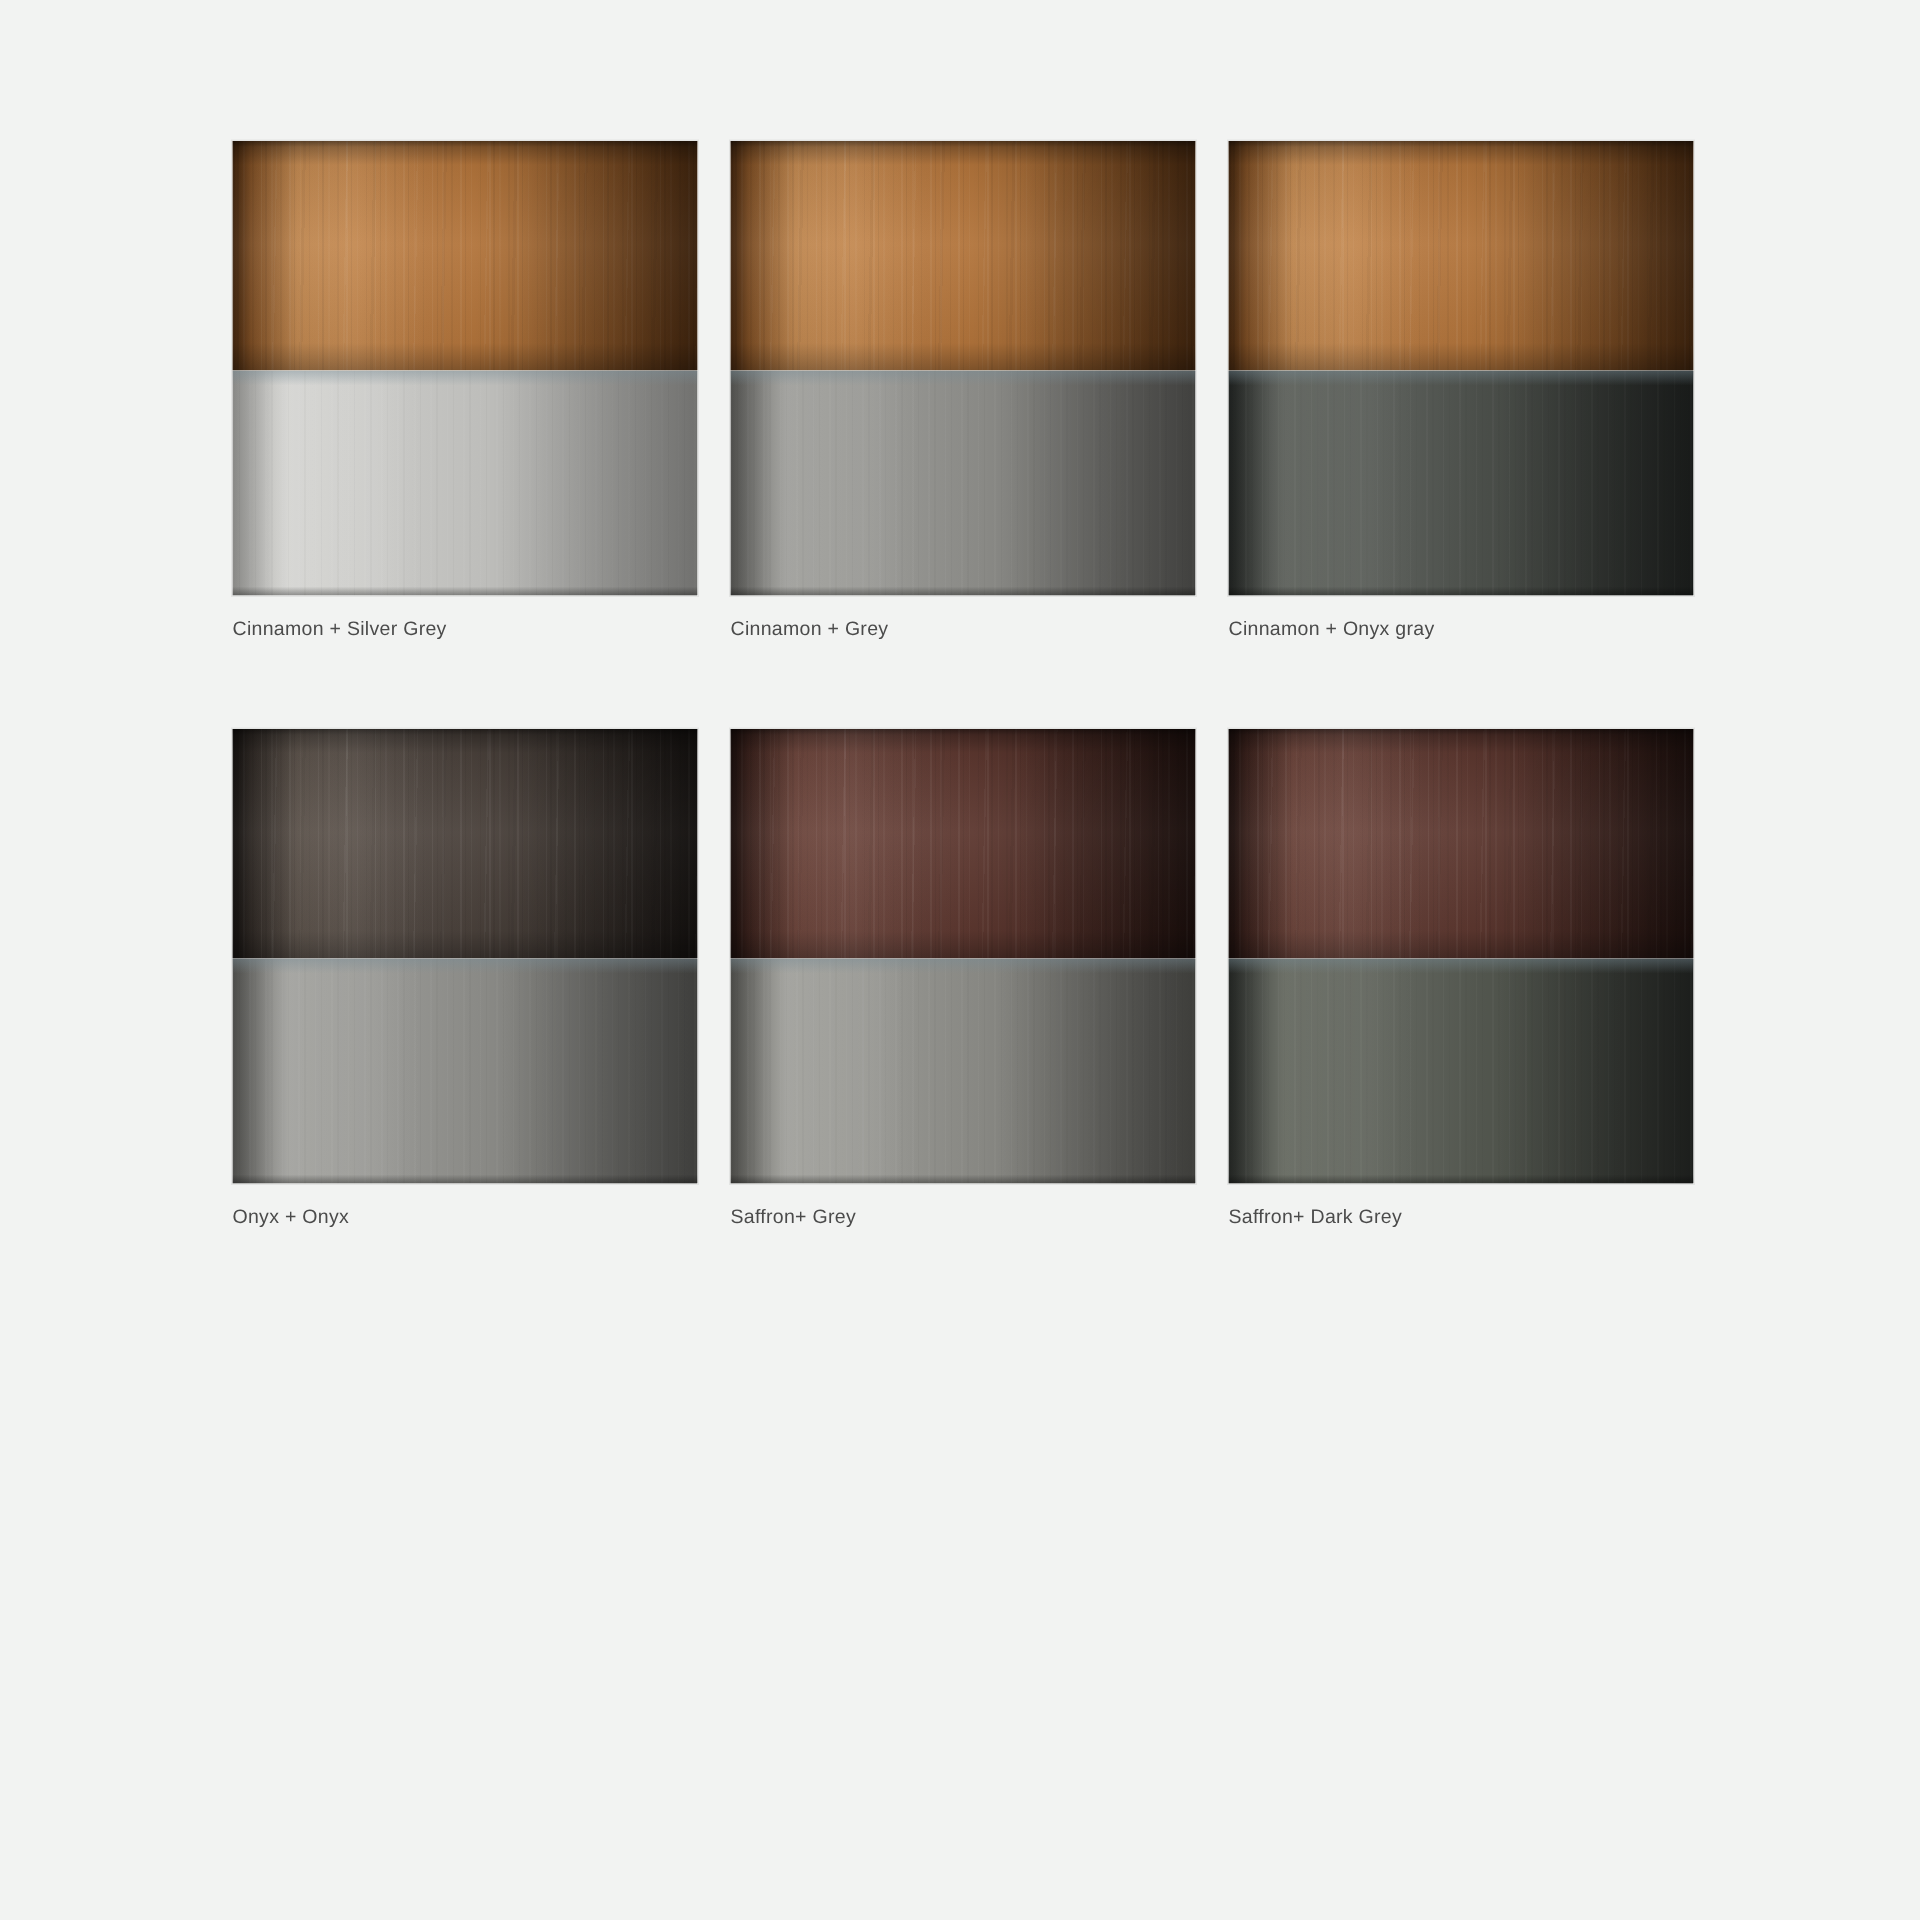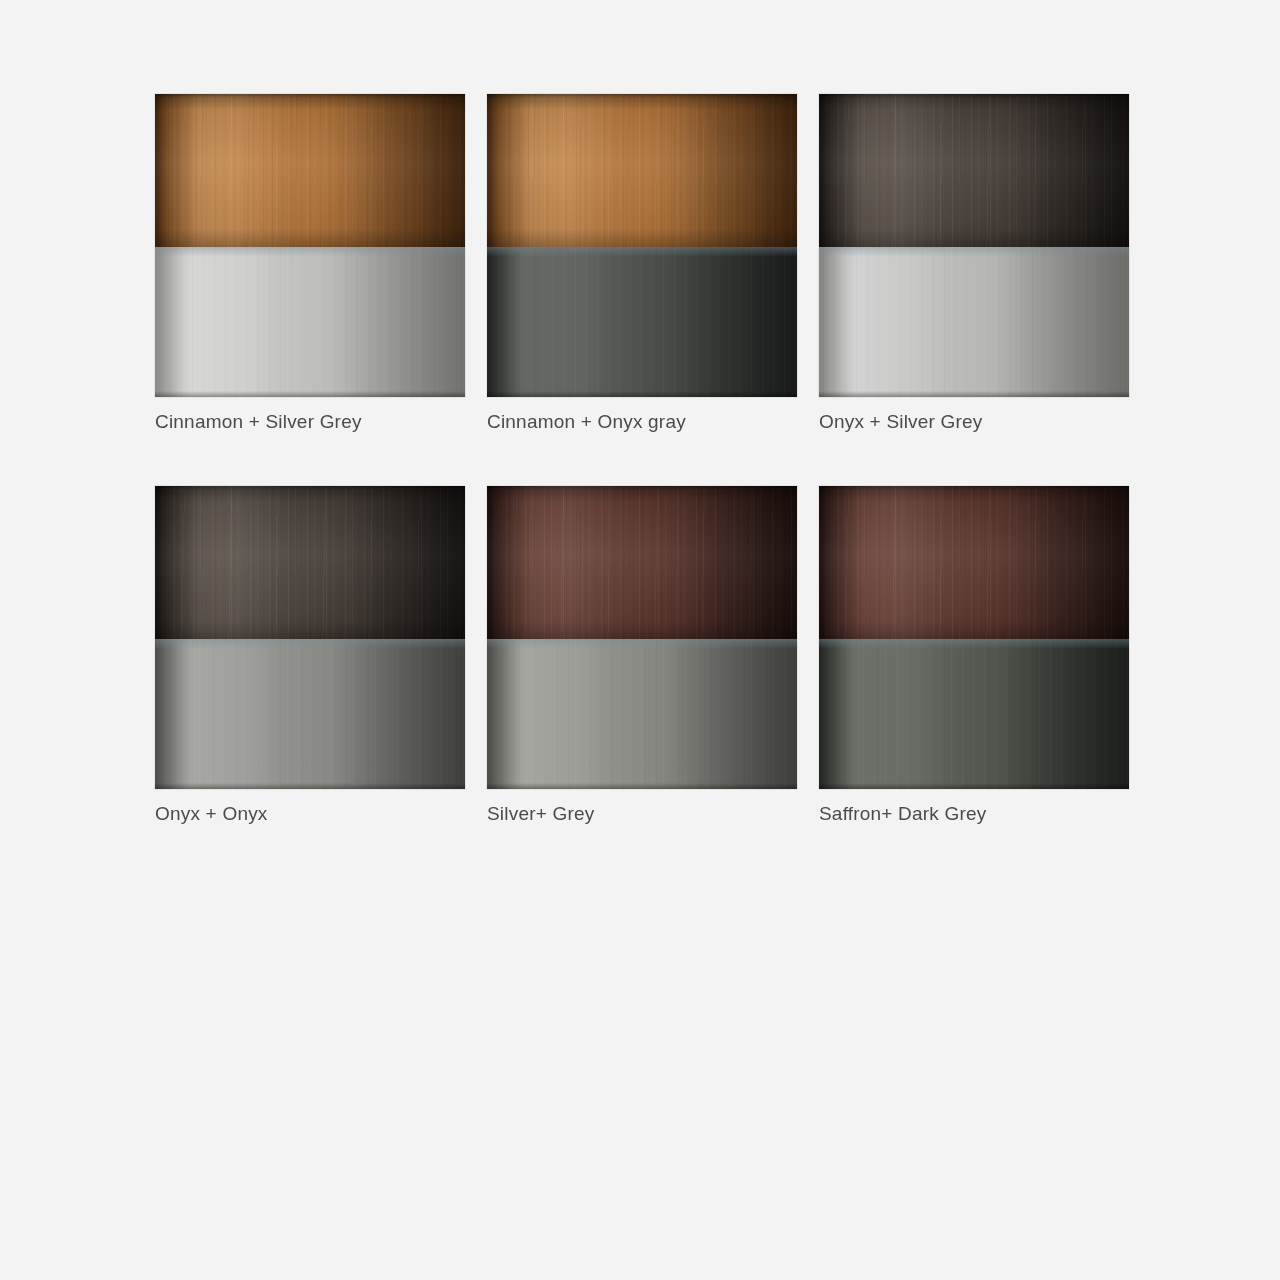--- a/index.html
+++ b/index.html
@@ -153,21 +153,21 @@
     position: absolute; left:0; right:0; top:0; height: 10px;
     background-image: linear-gradient(180deg, rgba(120,140,150,0.45), rgba(0,0,0,0));
   }
   .panel-metal .mbot {
     position: absolute; left:0; right:0; bottom:0; height: 6px;
     background-image: linear-gradient(0deg, rgba(0,0,0,0.35), rgba(0,0,0,0));
   }
 
   .swatch-caption {
     margin-top: 14px;
-    font-size: 19px;
+    font-size: 13px;
     letter-spacing: 0.2px;
     color: #4b4b4b;
     white-space: nowrap;
     font-family: "Liberation Sans", sans-serif;
   }
 </style>
 </head>
 <body style="background: rgb(242, 243, 242);">
 
 <div id="swatch-grid">
@@ -193,58 +193,58 @@
     <div class="swatch-cell">
       <div class="swatch-tile">
         <div class="panel-wood">
           <div class="base" style="background: linear-gradient(90deg, rgb(110, 63, 24) 0%, rgb(201, 140, 80) 14%, rgb(181, 118, 60) 42%, rgb(181, 118, 60) 62%, rgb(110, 63, 24) 100%);"></div>
           <div class="grain"></div>
           <div class="grain2"></div>
           <div class="sheen"></div>
           <div class="vignette"></div>
         </div>
         <div class="panel-metal">
+          <div class="base" style="background: linear-gradient(90deg, rgb(93, 93, 90) 0%, rgb(157, 157, 153) 12%, rgb(141, 141, 137) 40%, rgb(141, 141, 137) 58%, rgb(93, 93, 90) 100%);"></div>
+          <div class="brush"></div>
+          <div class="msheen"></div>
+          <div class="mtop"></div>
+          <div class="mbot"></div>
+        </div>
+      </div>
+      <div class="swatch-caption">Cinnamon + Grey</div>
+    </div>
+    <div class="swatch-cell">
+      <div class="swatch-tile">
+        <div class="panel-wood">
+          <div class="base" style="background: linear-gradient(90deg, rgb(110, 63, 24) 0%, rgb(201, 140, 80) 14%, rgb(181, 118, 60) 42%, rgb(181, 118, 60) 62%, rgb(110, 63, 24) 100%);"></div>
+          <div class="grain"></div>
+          <div class="grain2"></div>
+          <div class="sheen"></div>
+          <div class="vignette"></div>
+        </div>
+        <div class="panel-metal">
           <div class="base" style="background: linear-gradient(90deg, rgb(35, 38, 36) 0%, rgb(88, 92, 86) 12%, rgb(76, 80, 75) 40%, rgb(76, 80, 75) 58%, rgb(35, 38, 36) 100%);"></div>
           <div class="brush"></div>
           <div class="msheen"></div>
           <div class="mtop"></div>
           <div class="mbot"></div>
         </div>
       </div>
       <div class="swatch-caption">Cinnamon + Onyx gray</div>
     </div>
     <div class="swatch-cell">
       <div class="swatch-tile">
         <div class="panel-wood">
           <div class="base" style="background: linear-gradient(90deg, rgb(34, 29, 26) 0%, rgb(92, 82, 74) 14%, rgb(75, 66, 60) 42%, rgb(75, 66, 60) 62%, rgb(34, 29, 26) 100%);"></div>
           <div class="grain"></div>
           <div class="grain2"></div>
           <div class="sheen"></div>
           <div class="vignette"></div>
         </div>
         <div class="panel-metal">
-          <div class="base" style="background: linear-gradient(90deg, rgb(155, 155, 151) 0%, rgb(206, 206, 206) 12%, rgb(188, 188, 184) 40%, rgb(188, 188, 184) 58%, rgb(155, 155, 151) 100%);"></div>
-          <div class="brush"></div>
-          <div class="msheen"></div>
-          <div class="mtop"></div>
-          <div class="mbot"></div>
-        </div>
-      </div>
-      <div class="swatch-caption">Onyx + Silver Grey</div>
-    </div>
-    <div class="swatch-cell">
-      <div class="swatch-tile">
-        <div class="panel-wood">
-          <div class="base" style="background: linear-gradient(90deg, rgb(34, 29, 26) 0%, rgb(92, 82, 74) 14%, rgb(75, 66, 60) 42%, rgb(75, 66, 60) 62%, rgb(34, 29, 26) 100%);"></div>
-          <div class="grain"></div>
-          <div class="grain2"></div>
-          <div class="sheen"></div>
-          <div class="vignette"></div>
-        </div>
-        <div class="panel-metal">
           <div class="base" style="background: linear-gradient(90deg, rgb(90, 90, 87) 0%, rgb(160, 160, 156) 12%, rgb(141, 141, 137) 40%, rgb(141, 141, 137) 58%, rgb(90, 90, 87) 100%);"></div>
           <div class="brush"></div>
           <div class="msheen"></div>
           <div class="mtop"></div>
           <div class="mbot"></div>
         </div>
       </div>
       <div class="swatch-caption">Onyx + Onyx</div>
     </div>
     <div class="swatch-cell">
@@ -257,21 +257,21 @@
           <div class="vignette"></div>
         </div>
         <div class="panel-metal">
           <div class="base" style="background: linear-gradient(90deg, rgb(88, 88, 84) 0%, rgb(158, 158, 153) 12%, rgb(139, 139, 134) 40%, rgb(139, 139, 134) 58%, rgb(88, 88, 84) 100%);"></div>
           <div class="brush"></div>
           <div class="msheen"></div>
           <div class="mtop"></div>
           <div class="mbot"></div>
         </div>
       </div>
-      <div class="swatch-caption">Silver+ Grey</div>
+      <div class="swatch-caption">Saffron+ Grey</div>
     </div>
     <div class="swatch-cell">
       <div class="swatch-tile">
         <div class="panel-wood">
           <div class="base" style="background: linear-gradient(90deg, rgb(44, 24, 20) 0%, rgb(110, 68, 58) 14%, rgb(94, 56, 48) 42%, rgb(94, 56, 48) 62%, rgb(44, 24, 20) 100%);"></div>
           <div class="grain"></div>
           <div class="grain2"></div>
           <div class="sheen"></div>
           <div class="vignette"></div>
         </div>

